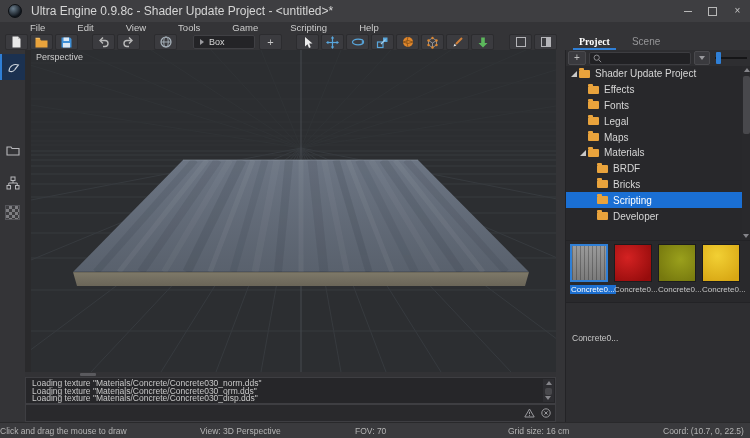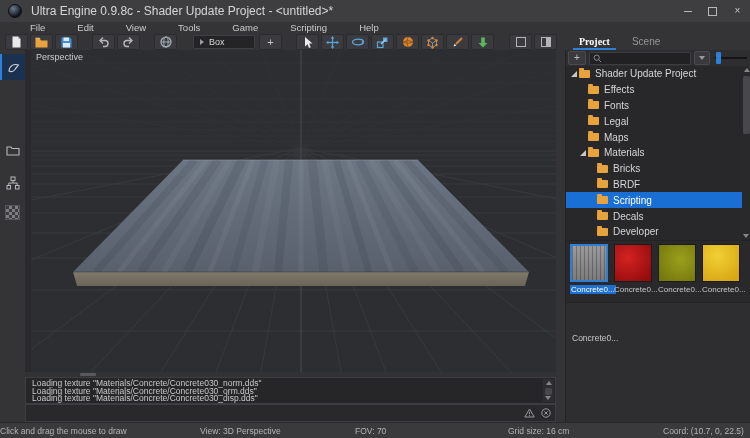--- a/index.html
+++ b/index.html
@@ -501,36 +501,31 @@
       <span class="tlabel">Maps</span>
     </div>
     <div class="trow lvl1">
       <span class="arrow exp"></span>
       <span class="folder"></span>
       <span class="tlabel">Materials</span>
     </div>
     <div class="trow lvl2">
       <span class="arrow"></span>
       <span class="folder"></span>
+      <span class="tlabel">BRDF</span>
+    </div>
+    <div class="trow lvl2">
+      <span class="arrow"></span>
+      <span class="folder"></span>
       <span class="tlabel">Bricks</span>
     </div>
-    <div class="trow lvl2">
-      <span class="arrow"></span>
-      <span class="folder"></span>
-      <span class="tlabel">BRDF</span>
-    </div>
     <div class="trow lvl2 sel">
       <span class="arrow"></span>
       <span class="folder"></span>
       <span class="tlabel">Scripting</span>
-    </div>
-    <div class="trow lvl2">
-      <span class="arrow"></span>
-      <span class="folder"></span>
-      <span class="tlabel">Decals</span>
     </div>
     <div class="trow lvl2">
       <span class="arrow"></span>
       <span class="folder"></span>
       <span class="tlabel">Developer</span>
     </div>
     <div id="treescroll">
       <div class="sarrow-up"></div>
       <div class="sthumb"></div>
       <div class="sarrow-dn" style="left:1px"></div>

